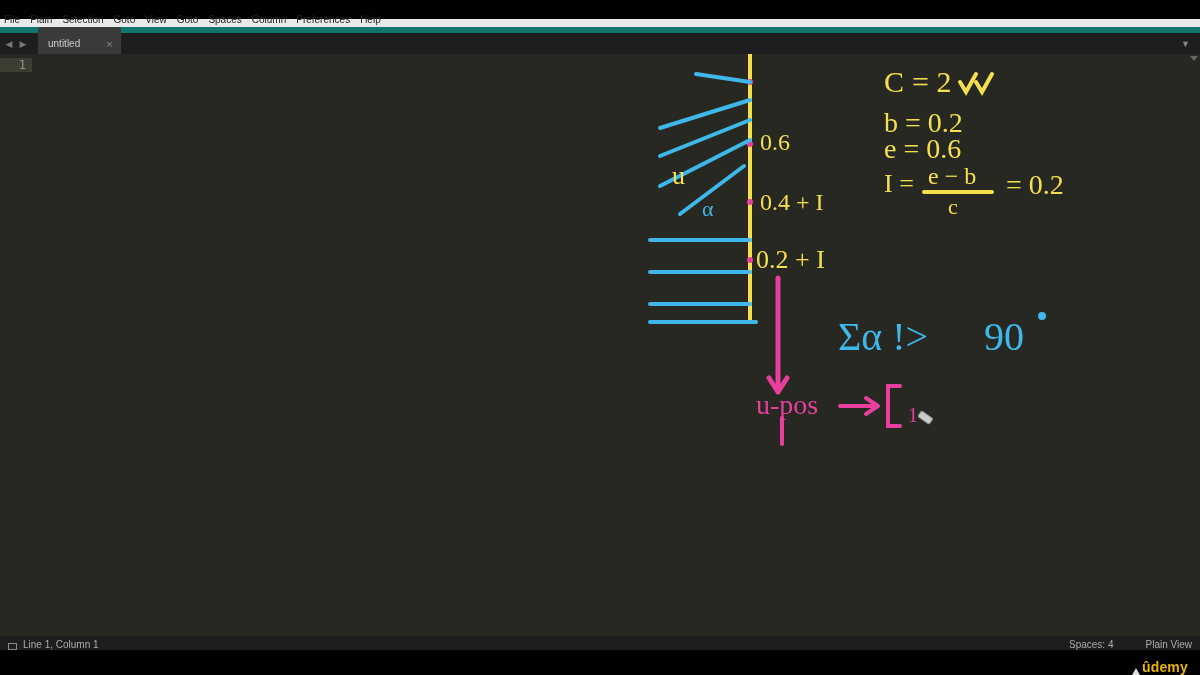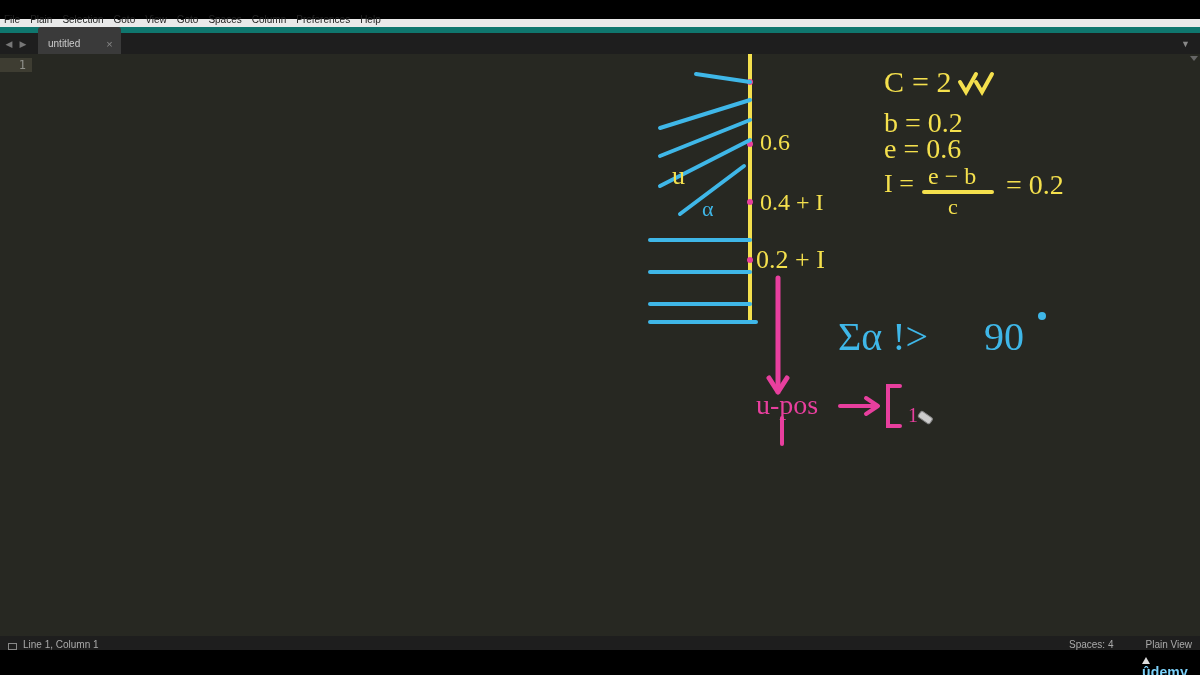--- a/index.html
+++ b/index.html
@@ -122,27 +122,26 @@
     display:inline-block;
   }
   .statusbar .right { margin-left:auto; display:flex; gap:32px;}
   .statusbar .right span{cursor:pointer;}
 
   
   .watermark {
     position:absolute;
     right:12px; bottom:0px;
     height:18px;
-    color:#7dd3fc;
+    color:#eab308;
     font-size:14px;
     font-weight:600;
     letter-spacing:0.2px;
     display:flex;
-    align-items:flex-start;
-    flex-direction:column;
+    align-items:flex-end;
   }
   .watermark .caret{
     width:0;height:0;
     border-left:4px solid transparent;
     border-right:4px solid transparent;
     border-bottom:7px solid #ddd;
     margin-right:2px;
   }
 
   

